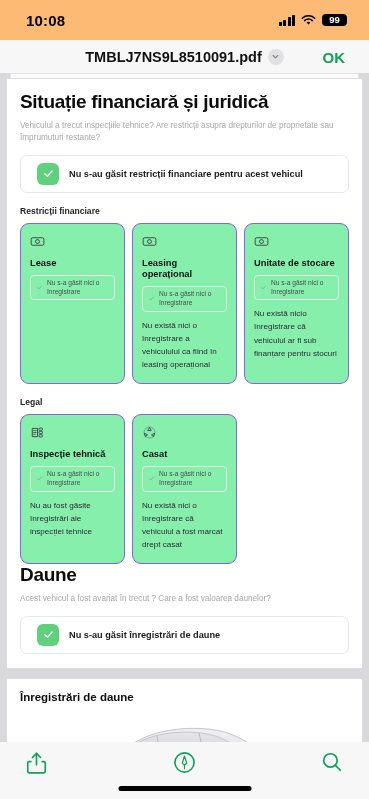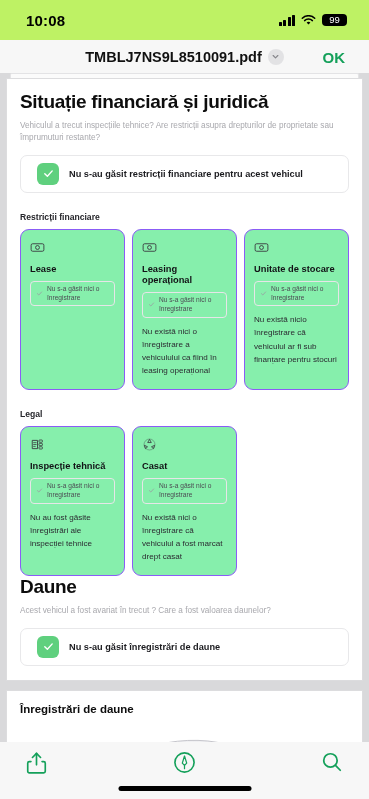--- a/index.html
+++ b/index.html
@@ -6,34 +6,34 @@
   html, body {
     width: 369px; height: 799px;
     font-family: "Liberation Sans", sans-serif;
     background: #d8d8d8;
     overflow: hidden;
   }
   .phone { position: relative; width: 369px; height: 799px; background: #f2f2f2; }
 
   
   .statusbar {
-    height: 40px; background: #bef264;
+    height: 40px; background: #fdba74;
     display: flex; align-items: center; justify-content: space-between;
     padding: 0 22px 0 26px;
   }
   .clock { font-size: 15px; font-weight: 600; color: #000; letter-spacing: .2px; }
   .status-right { display: flex; align-items: center; gap: 6px; }
   .sig { display: flex; align-items: flex-end; gap: 1.5px; height: 11px; }
   .sig i { display: block; width: 3px; background: #000; border-radius: .6px; }
   .sig i:nth-child(1) { height: 4px; }
   .sig i:nth-child(2) { height: 6px; }
   .sig i:nth-child(3) { height: 8.5px; }
   .sig i:nth-child(4) { height: 11px; }
   .batt {
-    background: #000; color: #fff; font-size: 9.5px; font-weight: 400;
+    background: #000; color: #fff; font-size: 9.5px; font-weight: 700;
     border-radius: 4px; padding: 1.5px 4px 1.5px 4px; line-height: 1;
     min-width: 25px; text-align: center;
   }
 
   
   .navbar {
     height: 33px; background: #f7f7f7;
     display: flex; align-items: center; justify-content: center;
     position: relative;
   }
@@ -79,21 +79,21 @@
   }
   .banner .ck {
     width: 22px; height: 22px; border-radius: 6px; background: #5fd07e;
     display: flex; align-items: center; justify-content: center; flex: 0 0 auto;
   }
   .banner .ck svg { display:block; }
   .banner span.txt { font-size: 9.2px; font-weight: 600; color: #1b1b1f; }
 
   .group-label {
     font-size: 8.6px; font-weight: 700; color: #26262b;
-    margin: 19px 0 7px;
+    margin: 13px 0 7px;
   }
 
   .cards { display: flex; gap: 7px; align-items: stretch; }
   .cards.legal .card { flex: 0 0 calc((100% - 14px) / 3); }
   .card {
     flex: 1 1 0; min-width: 0;
     border: 1px solid #8b5cf6; border-radius: 9px;
     padding: 10px 9px 12px; background: #86efac;
   }
   .card .cicon { color: #3a3a40; margin-bottom: 9px; display: block; }

